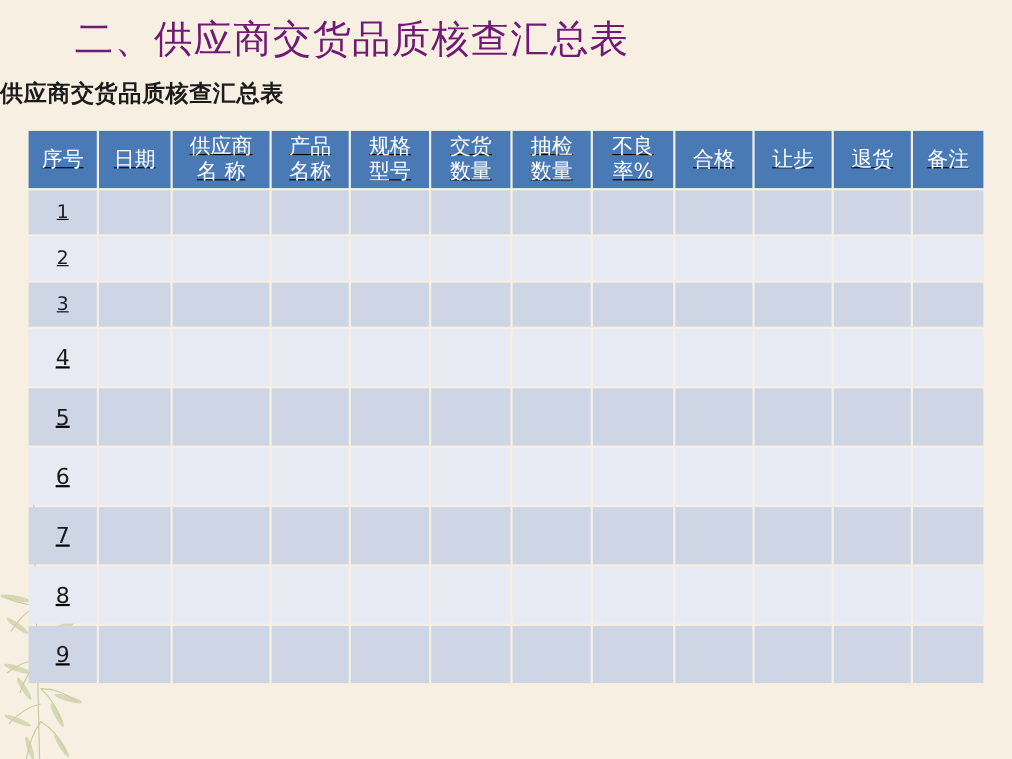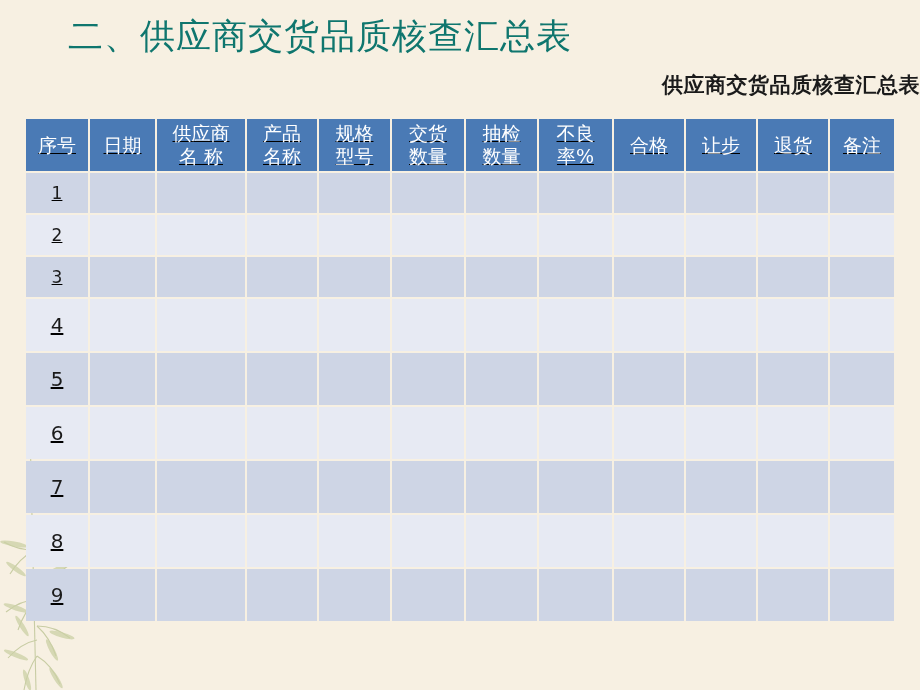--- a/index.html
+++ b/index.html
@@ -33,32 +33,32 @@
     height: 260px;
   }
 
   
   .slide-title {
     position: absolute;
     left: 68px;
     top: 14px;
     font-size: 35px;
     line-height: 44px;
-    color: #0f766e;
+    color: #701a75;
     font-family: "DejaVu Sans", "Liberation Sans", sans-serif;
     font-weight: 400;
     letter-spacing: 1px;
     white-space: nowrap;
   }
   .table-caption {
     position: absolute;
     left: 0;
     top: 70px;
     width: 920px;
-    text-align: right;
+    text-align: left;
     font-size: 21px;
     line-height: 30px;
     font-weight: bold;
     color: #1b1b1b;
     letter-spacing: 0.5px;
   }
 
   
   .grid {
     position: absolute;

